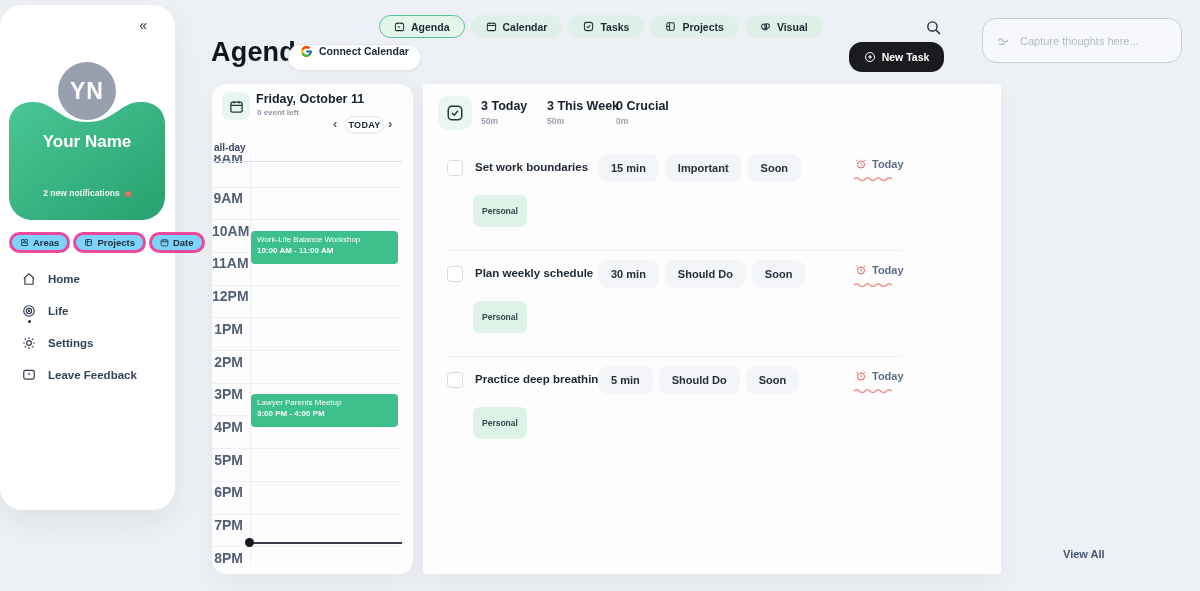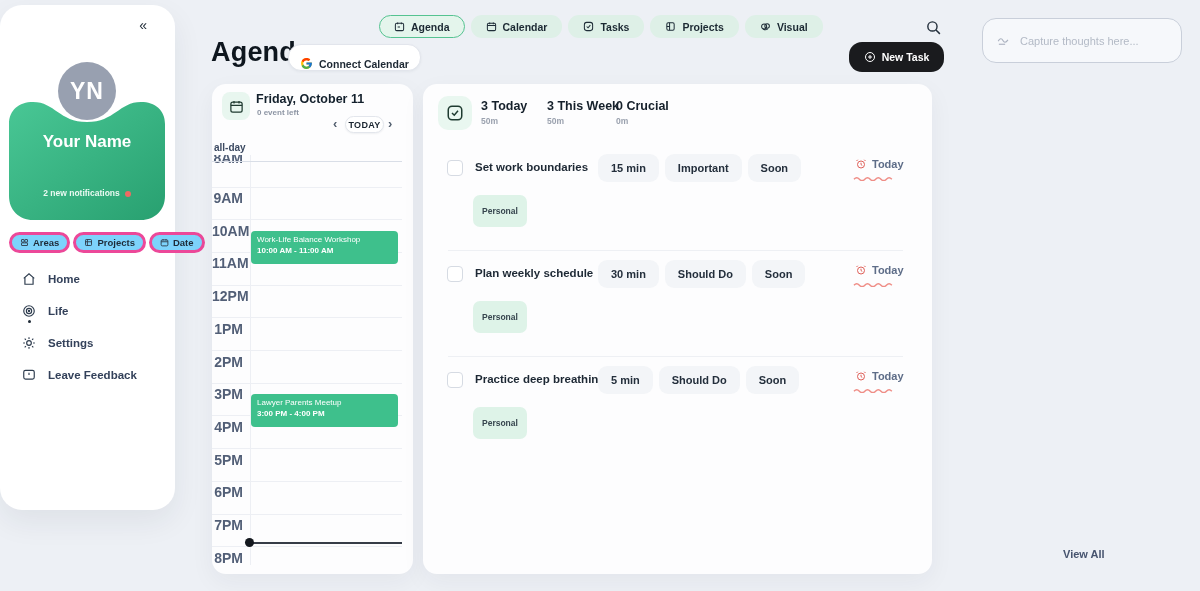--- a/index.html
+++ b/index.html
@@ -33,21 +33,21 @@
   .tab svg { width:11px; height:11px; stroke:#1f2d38; }
   .tab.active { background:#e4f5ec; border-color:#55c391; border-radius:16px; }
   .search-btn { position:absolute; left:925px; top:19px; width:17px; height:17px; cursor:pointer; }
   .search-btn svg { width:17px; height:17px; stroke:#222e3a; }
   .capture-box { position:absolute; left:982px; top:18px; width:200px; height:45px; background:#f6f8fb; border:1px solid #c9cfda; border-radius:14px; display:flex; align-items:center; padding:0 14px; gap:8px; }
   .capture-box svg { width:15px; height:15px; stroke:#aab1bf; flex:none; }
   .capture-box input { border:none; outline:none; background:transparent; font-family:"Liberation Sans",sans-serif; font-size:11px; color:#445062; width:100%; }
   .capture-box input::placeholder { color:#b3bac6; }
 
   .page-title { position:absolute; left:211px; top:37px; font-size:27px; font-weight:800; color:#0e161e; letter-spacing:.2px; }
-  .connect-btn { position:absolute; left:288px; top:44px; height:27px; background:#fff; border:1px solid #e2e5ec; border-radius:13px; display:flex; align-items:flex-end; gap:6px; padding:0 11px; font-size:10.5px; font-weight:700; color:#1d2833; cursor:pointer; box-shadow:0 1px 3px rgba(20,30,50,.05); }
+  .connect-btn { position:absolute; left:288px; top:44px; height:27px; background:#fff; border:1px solid #e2e5ec; border-radius:13px; display:flex; align-items:flex-start; gap:6px; padding:0 11px; font-size:10.5px; font-weight:700; color:#1d2833; cursor:pointer; box-shadow:0 1px 3px rgba(20,30,50,.05); }
   .connect-btn svg { width:13px; height:13px; }
   .newtask-btn { position:absolute; left:849px; top:42px; width:95px; height:30px; background:#1a1b1e; color:#fff; border-radius:13px; display:flex; align-items:center; justify-content:center; gap:6px; font-size:10.5px; font-weight:700; cursor:pointer; }
   .newtask-btn svg { width:12px; height:12px; stroke:#fff; }
 
   
   .cal-card { position:absolute; left:212px; top:84px; width:201px; height:490px; background:#fdfdfe; border-radius:14px; box-shadow:0 8px 24px rgba(30,40,60,.05); overflow:hidden; }
   .cal-head-icon { position:absolute; left:10px; top:8px; width:28px; height:28px; background:#e8f6ef; border-radius:8px; display:flex; align-items:center; justify-content:center; }
   .cal-head-icon svg { width:15px; height:15px; stroke:#1f3a30; }
   .cal-date { position:absolute; left:44px; top:8px; font-size:12.5px; font-weight:800; color:#13202c; }
   .cal-left { position:absolute; left:45px; top:24px; font-size:8px; color:#8d95a4; font-weight:600; }
@@ -62,21 +62,21 @@
   .allday-row { position:absolute; left:0; top:0; width:190px; height:15px; background:#fdfdfe; z-index:2; }
   .allday-lbl { position:absolute; left:2px; top:2px; font-size:10px; color:#3c4a62; font-weight:600; z-index:3; }
   .allday-sep { position:absolute; left:0; top:21px; width:190px; height:1px; background:#d9dee7; z-index:3; }
   .cal-event { position:absolute; left:39px; width:147px; height:33px; background:#3ec08c; border-radius:4px; padding:4px 6px; color:#fff; cursor:pointer; z-index:1; }
   .cal-event .ev-title { font-size:8px; font-weight:400; line-height:10px; white-space:nowrap; overflow:hidden; }
   .cal-event .ev-time { font-size:8px; font-weight:800; line-height:11px; }
   .now-line { position:absolute; left:38px; top:402px; width:152px; height:2px; background:#363c47; z-index:2; }
   .now-dot { position:absolute; left:33px; top:398px; width:9px; height:9px; border-radius:50%; background:#14181e; z-index:2; }
 
   
-  .tasks-card { position:absolute; left:423px; top:84px; width:509px; height:490px; background:#fdfdfe; border-radius:14px; box-shadow:0 8px 24px rgba(30,40,60,.05); }
+  .tasks-card { position:absolute; left:423px; top:84px; width:578px; height:490px; background:#fdfdfe; border-radius:2px; box-shadow:0 8px 24px rgba(30,40,60,.05); }
   .tasks-head-icon { position:absolute; left:15px; top:12px; width:34px; height:34px; background:#e9f7f0; border-radius:10px; display:flex; align-items:center; justify-content:center; }
   .tasks-head-icon svg { width:18px; height:18px; stroke:#1e3b30; }
   .stat { position:absolute; top:15px; }
   .stat .stat-top { font-size:12.5px; font-weight:800; color:#15202b; white-space:nowrap; }
   .stat .stat-dur { font-size:8.5px; color:#9aa1ae; font-weight:600; margin-top:3px; }
   .stat-0 { left:58px; } .stat-1 { left:124px; } .stat-2 { left:193px; }
 
   .task-row { position:absolute; left:24px; width:465px; height:100px; }
   .task-row .chk { position:absolute; left:0; top:3px; width:16px; height:16px; border:1.5px solid #d6dbe3; border-radius:4px; background:#fff; cursor:pointer; }
   .task-row .t-title { position:absolute; left:28px; top:4px; font-size:11.5px; font-weight:700; color:#1d2834; cursor:pointer; white-space:nowrap; }

